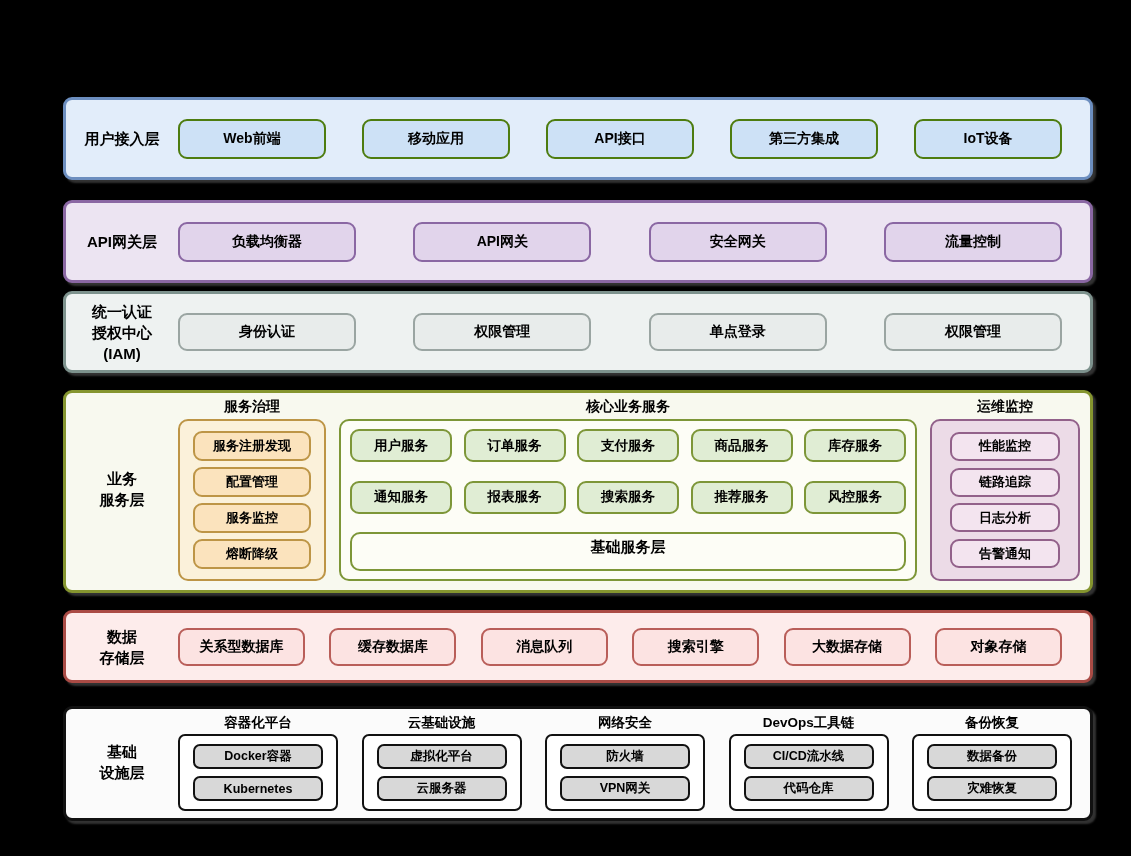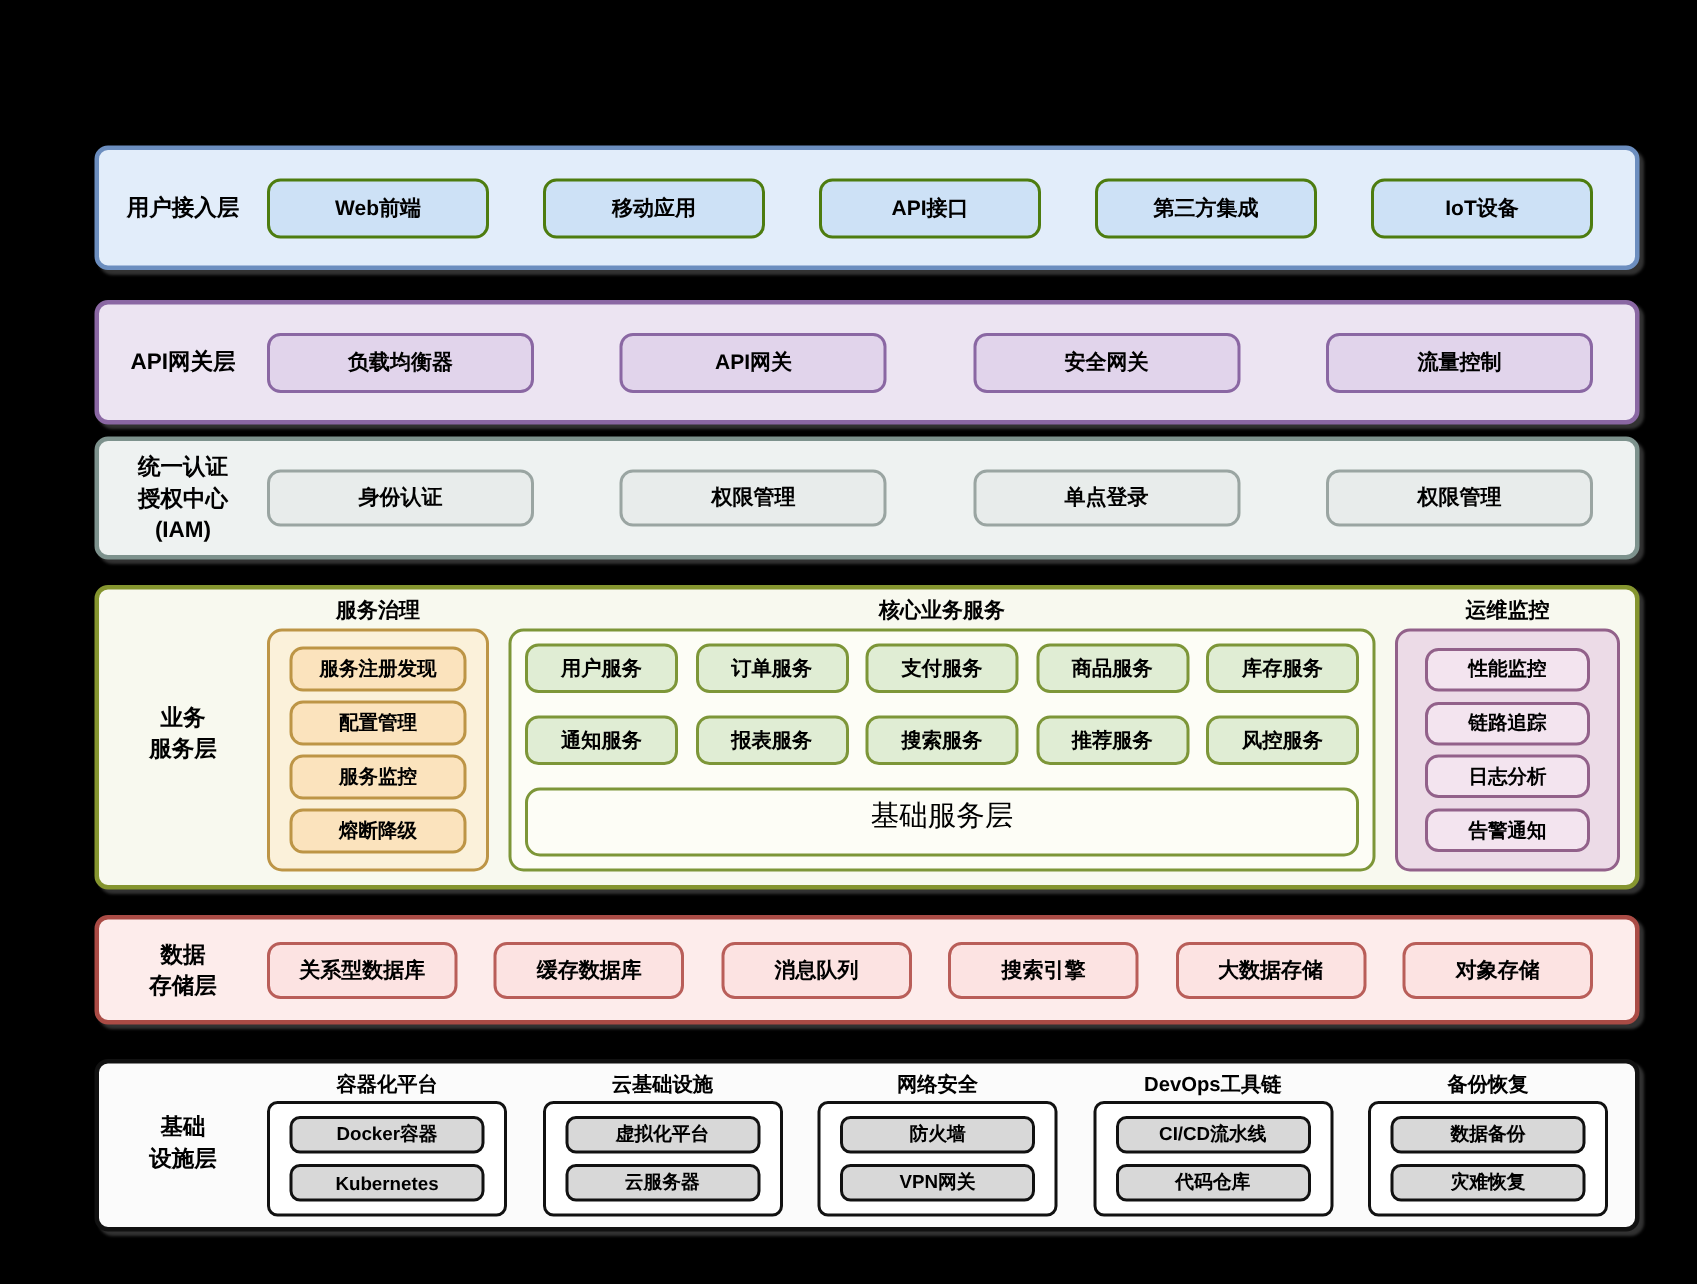--- a/index.html
+++ b/index.html
@@ -47,21 +47,21 @@
 
   .sec-gov { width:148px; }
   .gov-body { background:#fbf1da; border:2px solid #bd9546; display:flex; flex-direction:column; justify-content:space-evenly; align-items:center; padding:4px 0; }
   .gov-body .box { width:118px; height:30px; background:#fbe3bd; border:2px solid #bd9546; font-size:13px; }
 
   .sec-core { flex:1; margin:0 13px; }
   .core-body { background:#fdfdf6; border:2px solid #7d9638; padding:8px 9px; display:flex; flex-direction:column; justify-content:space-between; }
   .core-row { display:flex; justify-content:space-between; }
   .core-row .box { width:102px; height:33px; background:#e0edd4; border:2px solid #7d9638; font-size:13.5px; }
   .basic { border:2px solid #7d9638; border-radius:10px; background:#fdfdf6; padding:2px 8px 7px; }
-  .basic-title { text-align:center; font-weight:normal; font-size:19px; margin:2px 0 5px; }
+  .basic-title { text-align:center; font-weight:bold; font-size:15px; margin:2px 0 5px; }
   .basic-row { display:flex; justify-content:space-between; }
   .basic-row .box { width:90px; height:26px; background:#e6f0da; border:2px solid #7d9638; font-size:12.5px; border-radius:8px; }
 
   .sec-ops { width:150px; }
   .ops-body { background:#ecdbe7; border:2px solid #92618a; display:flex; flex-direction:column; justify-content:space-evenly; align-items:center; padding:4px 0; }
   .ops-body .box { width:110px; height:29px; background:#f3e4ef; border:2px solid #92618a; font-size:13px; }
 
   
   .l5 { height:73px; background:#fdeceb; border:3px solid #aa4b45; margin-bottom:23px; }
   .l5 .box { width:127px; height:38px; background:#fce3e2; border:2px solid #b95e59; font-size:14px; }

